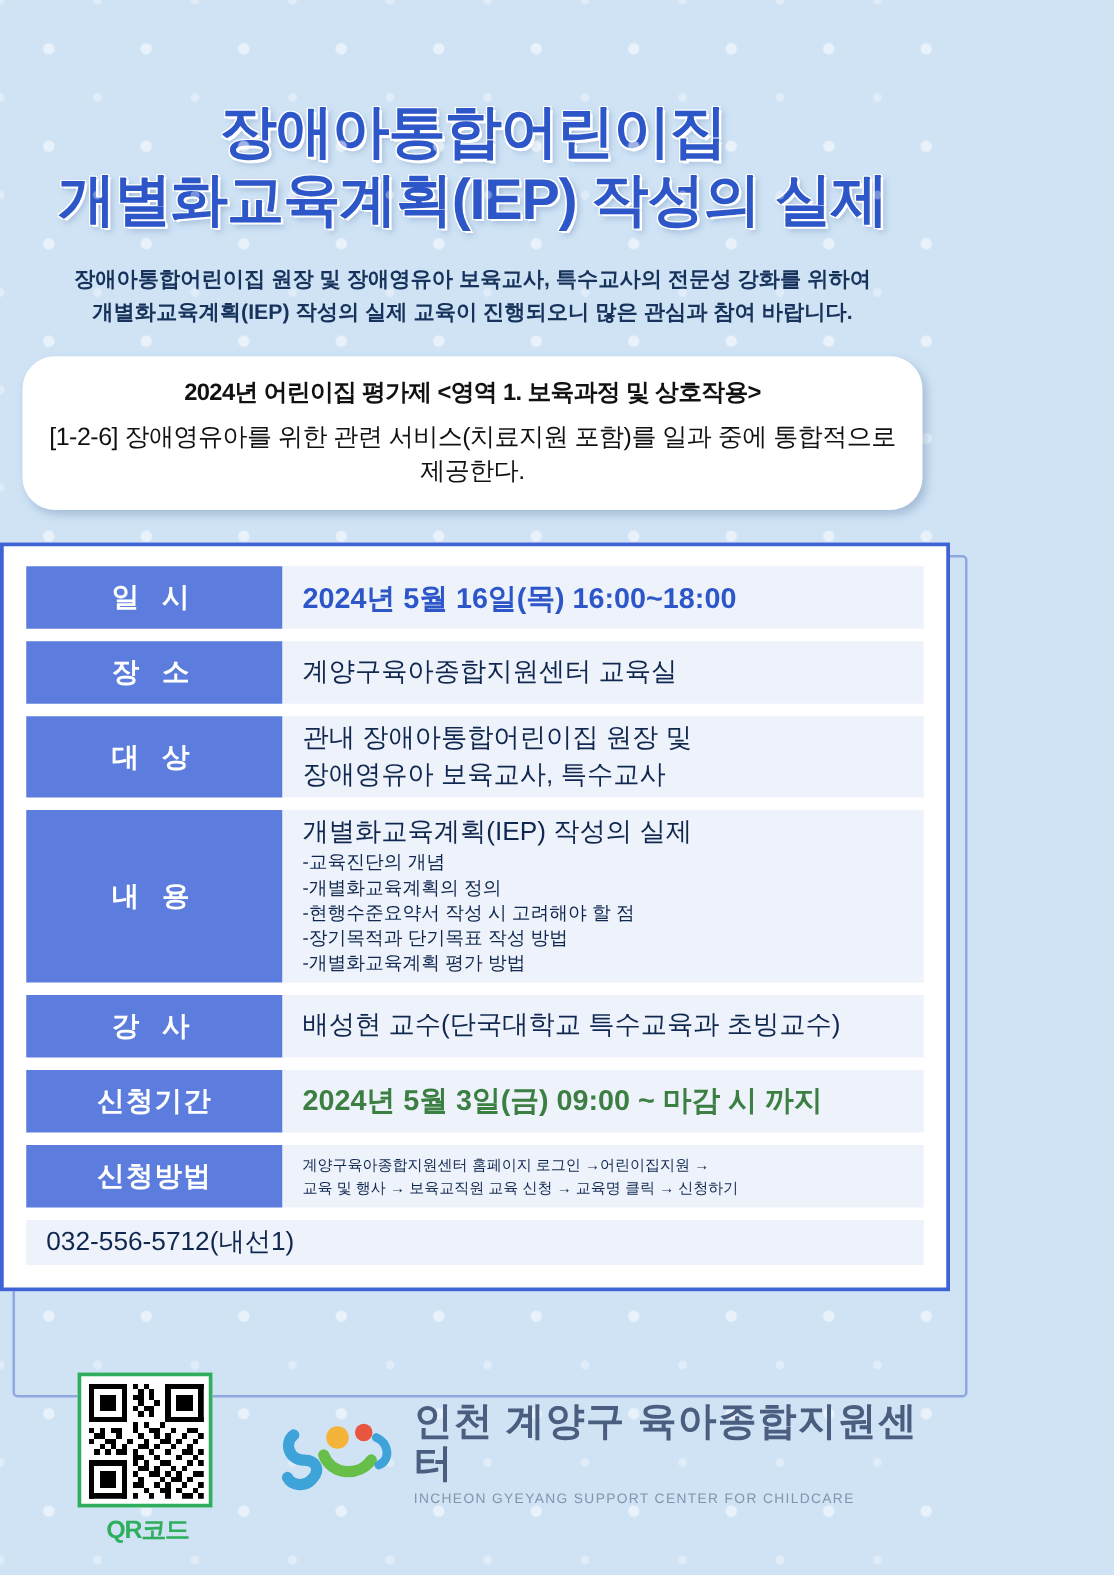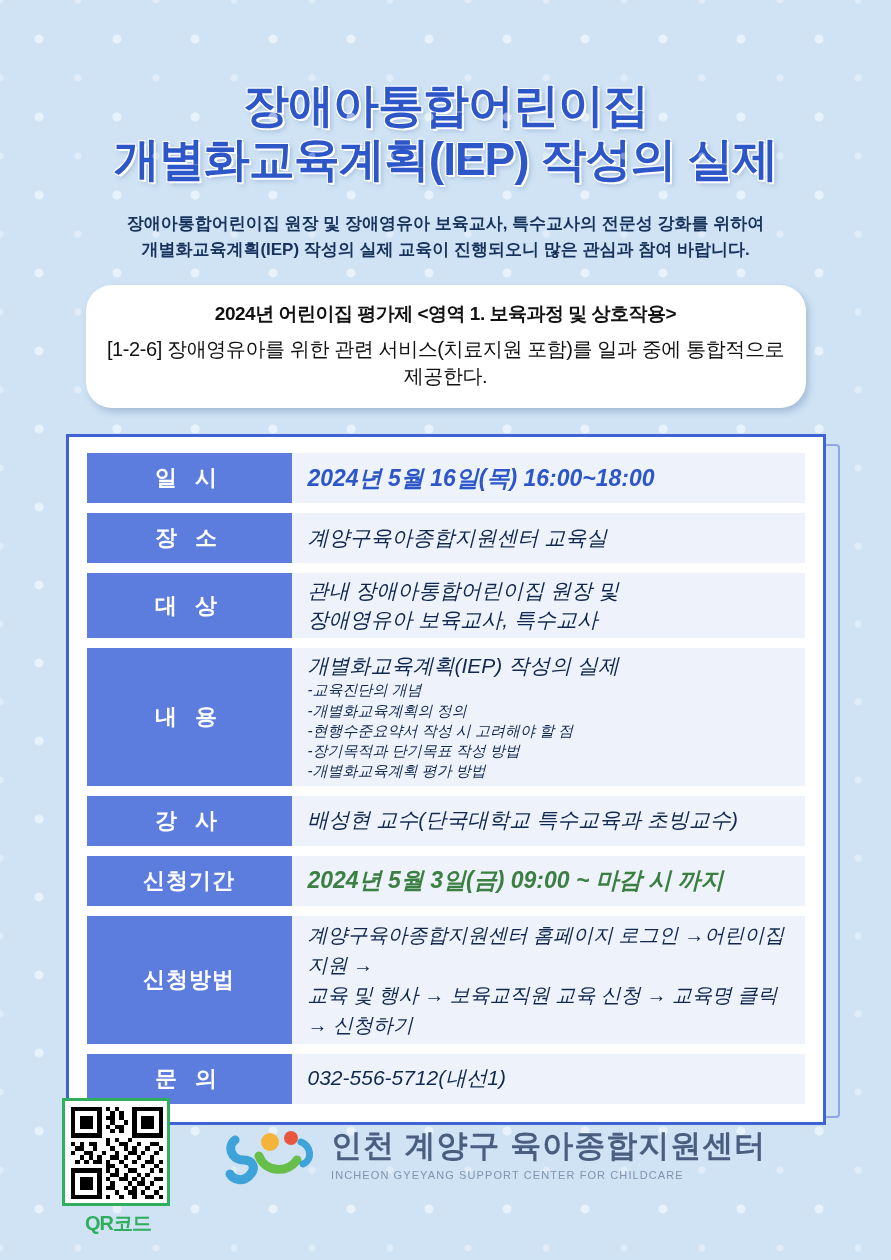--- a/index.html
+++ b/index.html
@@ -20,21 +20,21 @@
     inset: 0;
     background-image:
       radial-gradient(circle, rgba(255,255,255,0.55) 4px, rgba(255,255,255,0) 5px),
       radial-gradient(circle, rgba(255,255,255,0.35) 3px, rgba(255,255,255,0) 4px);
     background-size: 78px 78px, 78px 78px;
     background-position: 0 0, 39px 39px;
     pointer-events: none;
   }
   .page {
     position: relative;
-    width: 891px;
+    width: 756px;
     height: 1260px;
   }
 
   
   .title-block {
     text-align: center;
     padding-top: 78px;
   }
   .title-line {
     font-size: 46px;
@@ -138,40 +138,39 @@
     flex: 1;
     background: #eef2fb;
     display: flex;
     flex-direction: column;
     justify-content: center;
     padding: 4px 16px;
     box-sizing: border-box;
     color: #10284f;
     font-size: 21px;
     line-height: 1.35;
-    font-style: italic;
   }
   .value.blue {
     color: #2d57c9;
     font-weight: bold;
     font-size: 23px;
   }
   .value.green {
     color: #3b7f43;
     font-weight: bold;
     font-size: 23px;
   }
   .value .sub {
     font-size: 15px;
     color: #10284f;
     line-height: 1.35;
     font-weight: normal;
   }
   .value.small {
-    font-size: 20px;
+    font-size: 12px;
     line-height: 1.5;
   }
   .value-title {
     font-size: 21px;
   }
 
   
   .footer {
     position: absolute;
     left: 0;
@@ -296,21 +295,20 @@
 
       <div class="row">
         <div class="label narrow-spacing">신청방법</div>
         <div class="value small">
           <div>계양구육아종합지원센터 홈페이지 로그인 →어린이집지원 →</div>
           <div>교육 및 행사 → 보육교직원 교육 신청 → 교육명 클릭 → 신청하기</div>
         </div>
       </div>
 
       <div class="row">
-        <div class="label">문    의</div>
         <div class="value">032-556-5712(내선1)</div>
       </div>
 
     </div>
   </div>
 
   <div class="footer">
     <div class="qr-box">
       <div class="qr">
         <svg width="92" height="92" viewBox="0 0 21 21" shape-rendering="crispEdges">

